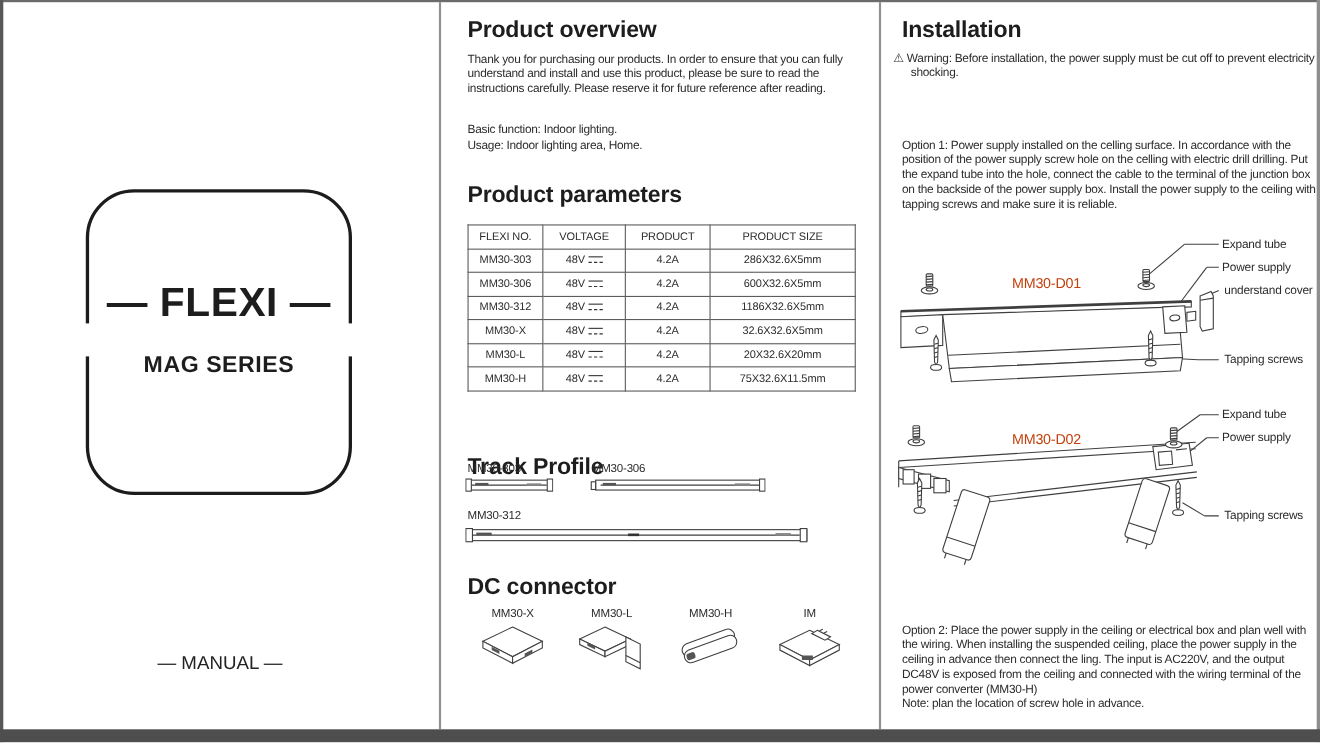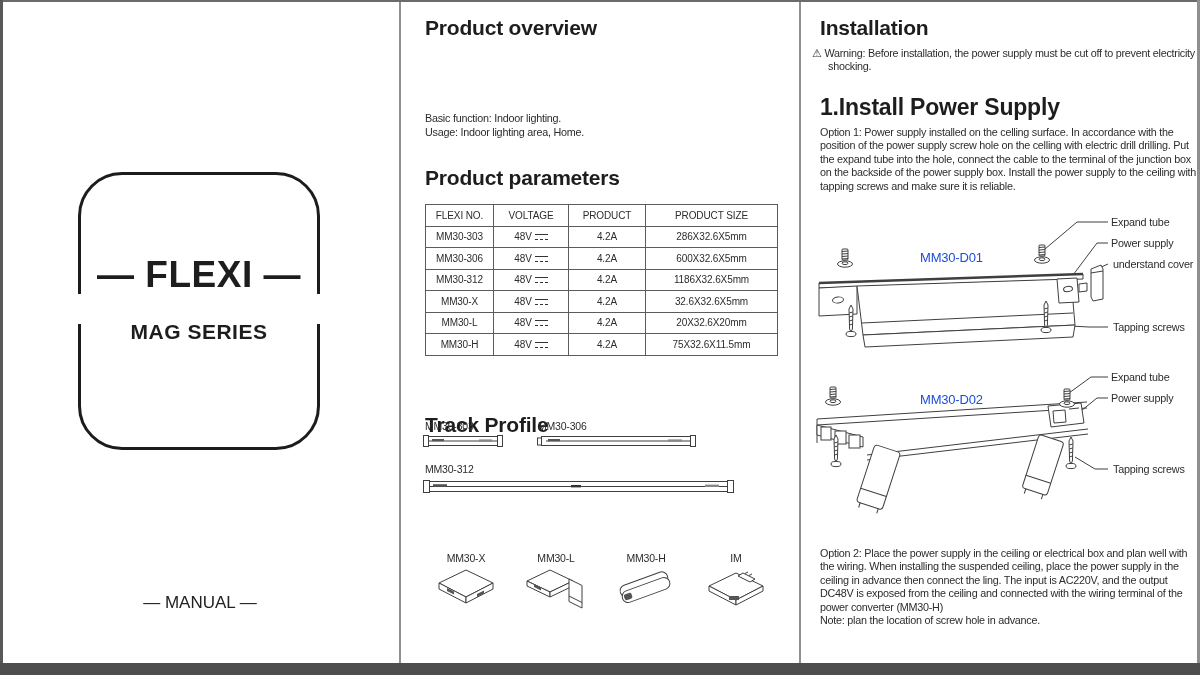--- a/index.html
+++ b/index.html
@@ -14,21 +14,21 @@
   .edge-left{left:0;top:0;width:3px;height:675px;background:#585858;}
   .edge-right{left:1197px;top:0;width:3px;height:675px;background:#8f8f8f;}
   .edge-bottom{left:0;top:663px;width:1200px;height:12px;background:#4e4e4e;}
   .divider{top:2px;width:2px;height:661px;background:#909090;}
   
   .h1{font-size:21px;font-weight:bold;color:#1d1d1d;letter-spacing:-0.2px;}
   .h1-big{font-size:23px;font-weight:bold;color:#1d1d1d;letter-spacing:-0.2px;}
   .body-txt{font-size:10.8px;line-height:13.4px;letter-spacing:-0.25px;color:#2c2c2c;}
   .small-label{font-size:10.5px;letter-spacing:-0.2px;color:#2c2c2c;}
   .callout{font-size:10.8px;letter-spacing:-0.2px;color:#2c2c2c;white-space:nowrap;}
-  .diag-label{font-size:13px;letter-spacing:-0.2px;color:#1d4ed8;}
+  .diag-label{font-size:13px;letter-spacing:-0.2px;color:#c2410c;}
   
   .logo-box{left:78px;top:172px;width:242px;height:278px;border:3.5px solid #1c1c1c;border-radius:44px;box-sizing:border-box;}
   .notch{width:12px;height:30px;background:#ffffff;}
   .logo-title{left:78px;top:254px;width:242px;text-align:center;font-size:37px;font-weight:bold;color:#1d1d1d;letter-spacing:0.5px;}
   .logo-sub{left:78px;top:320px;width:242px;text-align:center;font-size:21px;font-weight:600;color:#1d1d1d;letter-spacing:0.5px;}
   .manual{left:0;top:593px;width:400px;text-align:center;font-size:17px;color:#222;}
   
   table.params{border-collapse:collapse;table-layout:fixed;width:352px;font-size:10px;color:#2c2c2c;text-align:center;}
   table.params th, table.params td{border:1px solid #5c5c5c;height:20.5px;font-weight:normal;padding:0;letter-spacing:-0.1px;}
   .dc{display:inline-block;width:13px;height:8px;position:relative;margin-left:3px;vertical-align:-1px;}
@@ -79,20 +79,21 @@
   <div class="abs divider" style="left:799px"></div>
 
   <div class="abs logo-box"></div>
   <div class="abs notch" style="left:74px;top:294px;"></div>
   <div class="abs notch" style="left:312px;top:294px;"></div>
   <div class="abs logo-title">— FLEXI —</div>
   <div class="abs logo-sub">MAG SERIES</div>
   <div class="abs manual">— MANUAL —</div>
 
   <div class="abs h1" style="left:425px;top:16px;">Product overview</div>
+  <div class="abs body-txt" style="left:425px;top:48px;width:358px;">Thank you for purchasing our products. In order to ensure that you can fully understand and install and use this product, please be sure to read the instructions carefully. Please reserve it for future reference after reading.</div>
   <div class="abs body-txt" style="left:425px;top:112px;">Basic function: Indoor lighting.</div>
   <div class="abs body-txt" style="left:425px;top:126px;">Usage: Indoor lighting area, Home.</div>
 
   <div class="abs h1" style="left:425px;top:166px;">Product parameters</div>
 
   <table class="params abs" style="left:425px;top:204px;">
     <colgroup>
         <col style="width:68px">
         <col style="width:75px">
         <col style="width:77px">
@@ -176,20 +177,21 @@
       <rect x="1.5" y="3.5" width="309" height="10"></rect>
       <rect x="0.5" y="2.5" width="6" height="12"></rect>
       <rect x="304.5" y="2.5" width="6" height="12"></rect>
       <line x1="7" y1="8.5" x2="304" y2="8.5"></line>
       <rect x="10" y="6.2" width="14" height="2.4" fill="#555" stroke="none"></rect>
       <rect x="148" y="7" width="10" height="2.4" fill="#333" stroke="none"></rect>
       <rect x="282" y="6.6" width="14" height="2.4" fill="#888" stroke="none"></rect>
     </g>
   </svg>
 
+  <div class="abs h1" style="left:425px;top:522px;">DC connector</div>
 
   <div class="abs conn-row">
     <div class="conn">
       <span class="small-label">MM30-X</span>
       <svg width="62" height="50" viewBox="0 0 62 50">
         <g stroke="#3f3f3f" fill="#ffffff">
           <polygon points="31,5 58,18 31,32 4,18"></polygon>
           <polygon points="4,18 4,24 31,38 31,32"></polygon>
           <polygon points="31,32 31,38 58,24 58,18"></polygon>
           <polygon points="12,23 19,26.5 19,29.5 12,26" fill="#555" stroke="none"></polygon>
@@ -236,21 +238,20 @@
     </div>
   </div>
 
   <div class="abs h1" style="left:820px;top:16px;">Installation</div>
 
   <div class="abs body-txt warn" style="left:812px;top:47px;">
     <span class="warn-icon">⚠</span>
     <span>Warning: Before installation, the power supply must be cut off to prevent electricity shocking.</span>
   </div>
 
-  <div class="abs h1-big" style="left:820px;top:94px;">1.Install Power Supply</div>
   <div class="abs body-txt" style="left:820px;top:126px;width:378px;">Option 1: Power supply installed on the celling surface. In accordance with the position of the power supply screw hole on the celling with electric drill drilling. Put the expand tube into the hole, connect the cable to the terminal of the junction box on the backside of the power supply box. Install the power supply to the ceiling with tapping screws and make sure it is reliable.</div>
 
   <div class="abs" style="left:805px;top:213px;width:392px;height:150px;">
     <svg width="392" height="150" viewBox="0 0 392 150">
       <g stroke="#3f3f3f" fill="none" stroke-width="1">
 
         <line x1="240" y1="36" x2="272" y2="9"></line>
           <line x1="272" y1="9" x2="303" y2="9"></line>
         <line x1="268" y1="62" x2="292" y2="30"></line>
           <line x1="292" y1="30" x2="303" y2="30"></line>
@@ -331,18 +332,18 @@
       <use href="#tscrew" transform="translate(266,72)"></use>
       <use href="#escrew" transform="translate(28,22)"></use>
       <use href="#escrew" transform="translate(262,24)"></use>
     </svg>
     <div class="abs diag-label" style="left:115px;top:27px;">MM30-D02</div>
     <div class="abs callout" style="left:306px;top:6px;">Expand tube</div>
     <div class="abs callout" style="left:306px;top:27px;">Power supply</div>
     <div class="abs callout" style="left:308px;top:98px;">Tapping screws</div>
   </div>
 
-  <div class="abs" style="left:820px;top:547px;width:378px;">
+  <div class="abs" style="left:820px;top:567px;width:378px;">
     <div class="body-txt">Option 2: Place the power supply in the ceiling or electrical box and plan well with the wiring. When installing the suspended ceiling, place the power supply in the ceiling in advance then connect the ling. The input is AC220V, and the output DC48V is exposed from the ceiling and connected with the wiring terminal of the power converter (MM30-H)</div>
     <div class="body-txt">Note: plan the location of screw hole in advance.</div>
   </div>
 
 </div>
 
 </body></html>

